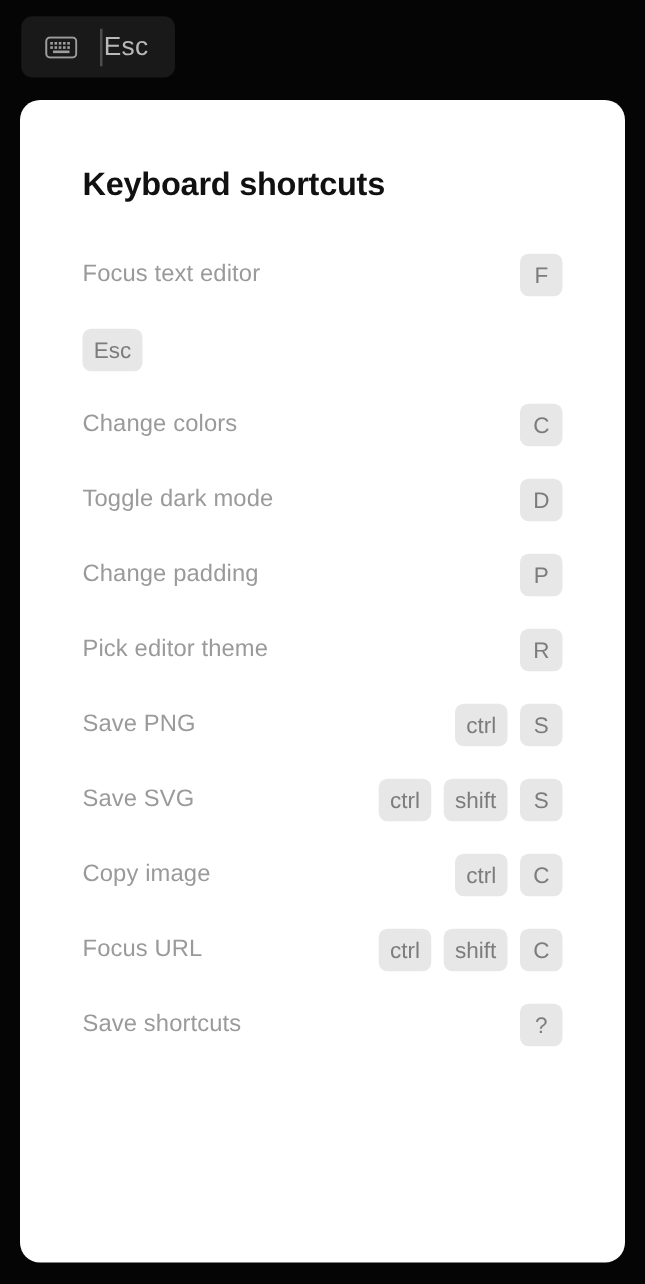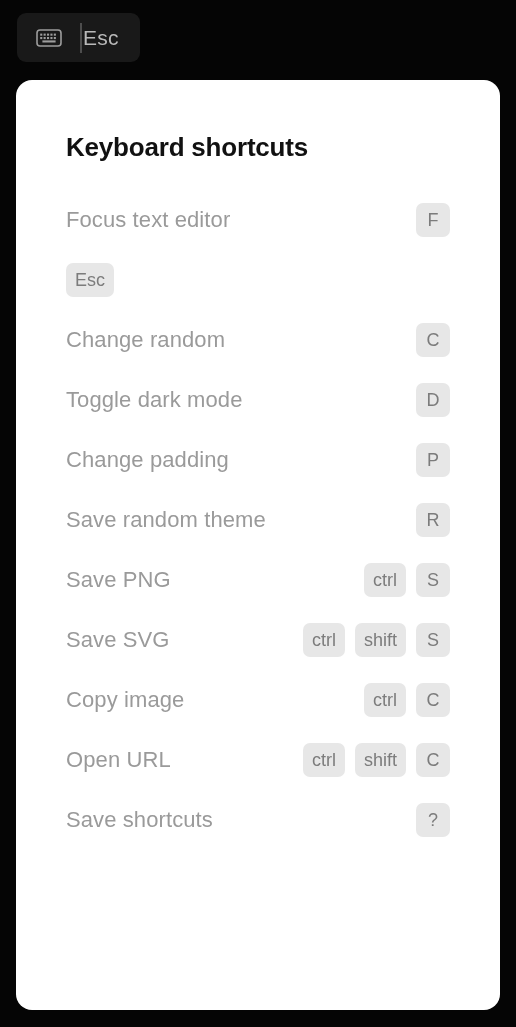--- a/index.html
+++ b/index.html
@@ -81,21 +81,21 @@
   #shortcut-list {
     margin-top: 27px;
   }
   .shortcut-row {
     height: 60px;
     display: flex;
     align-items: center;
     justify-content: space-between;
   }
   .shortcut-label {
-    font-size: 22px;
+    font-size: 19px;
     color: #9a9a9a;
     letter-spacing: 0.1px;
     white-space: nowrap;
   }
   .shortcut-keys {
     display: flex;
     align-items: center;
     gap: 10px;
     flex: 0 0 auto;
   }
@@ -147,39 +147,39 @@
         <div class="shortcut-keys">
           <span class="key-badge">F</span>
         </div>
       </div>
       <div class="shortcut-row">
         <div class="shortcut-keys">
           <span class="key-badge">Esc</span>
         </div>
       </div>
       <div class="shortcut-row">
-        <span class="shortcut-label">Change random</span>
+        <span class="shortcut-label">Change colors</span>
         <div class="shortcut-keys">
           <span class="key-badge">C</span>
         </div>
       </div>
       <div class="shortcut-row">
         <span class="shortcut-label">Toggle dark mode</span>
         <div class="shortcut-keys">
           <span class="key-badge">D</span>
         </div>
       </div>
       <div class="shortcut-row">
         <span class="shortcut-label">Change padding</span>
         <div class="shortcut-keys">
           <span class="key-badge">P</span>
         </div>
       </div>
       <div class="shortcut-row">
-        <span class="shortcut-label">Save random theme</span>
+        <span class="shortcut-label">Pick editor theme</span>
         <div class="shortcut-keys">
           <span class="key-badge">R</span>
         </div>
       </div>
       <div class="shortcut-row">
         <span class="shortcut-label">Save PNG</span>
         <div class="shortcut-keys">
           <span class="key-badge">ctrl</span>
           <span class="key-badge">S</span>
         </div>
@@ -193,21 +193,21 @@
         </div>
       </div>
       <div class="shortcut-row">
         <span class="shortcut-label">Copy image</span>
         <div class="shortcut-keys">
           <span class="key-badge">ctrl</span>
           <span class="key-badge">C</span>
         </div>
       </div>
       <div class="shortcut-row">
-        <span class="shortcut-label">Open URL</span>
+        <span class="shortcut-label">Focus URL</span>
         <div class="shortcut-keys">
           <span class="key-badge">ctrl</span>
           <span class="key-badge">shift</span>
           <span class="key-badge">C</span>
         </div>
       </div>
       <div class="shortcut-row">
         <span class="shortcut-label">Save shortcuts</span>
         <div class="shortcut-keys">
           <span class="key-badge">?</span>

